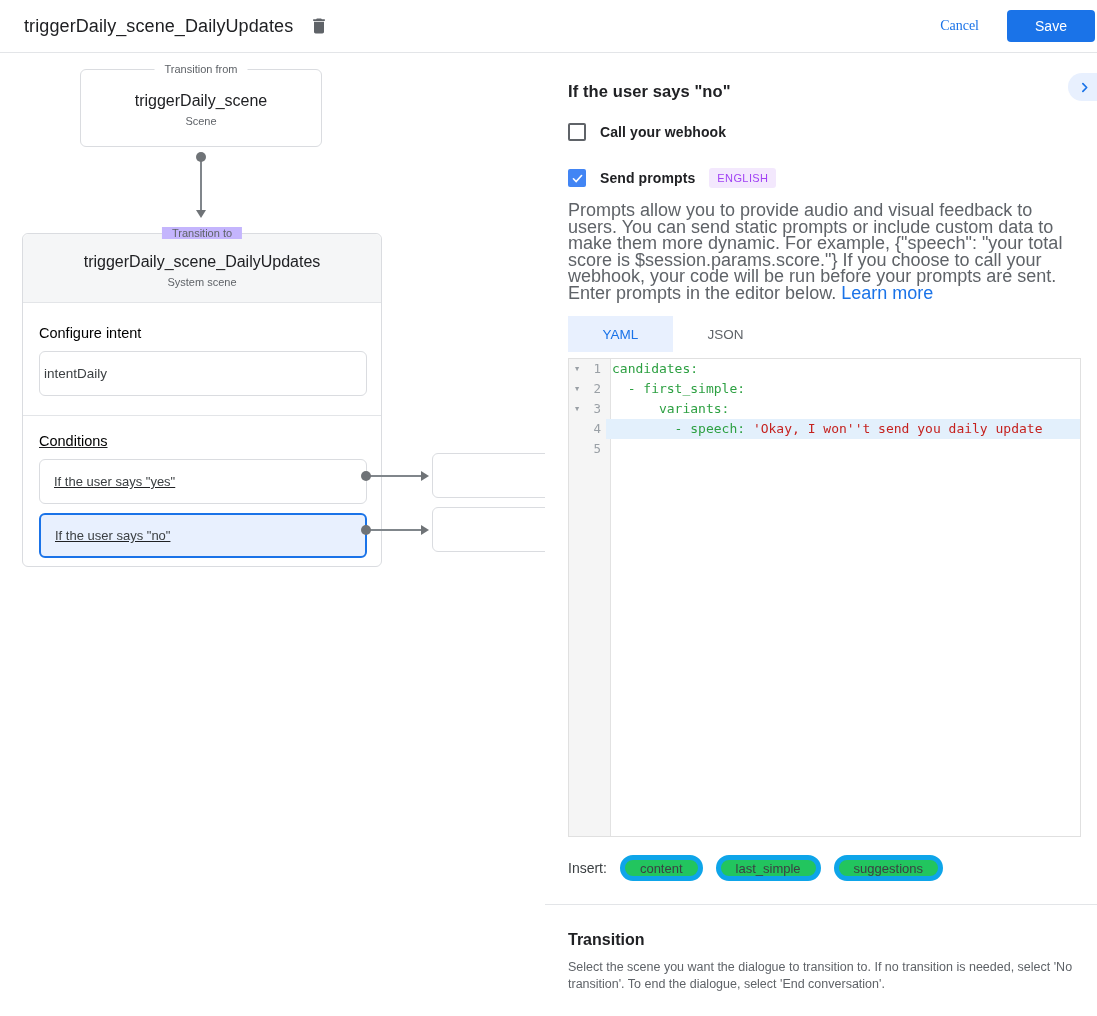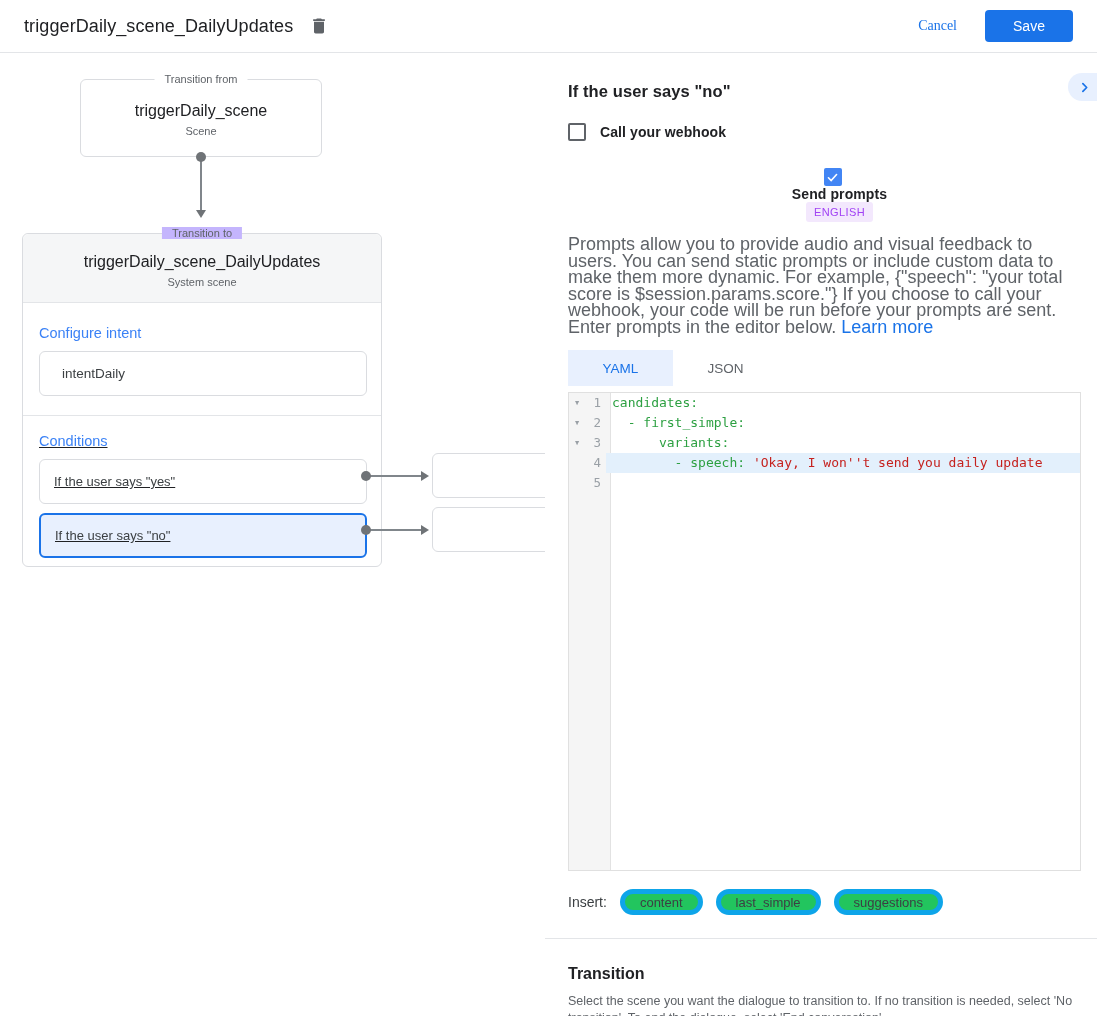--- a/index.html
+++ b/index.html
@@ -8,40 +8,40 @@
 
   
   .topbar { position:absolute; left:0; top:0; width:1097px; height:53px;
     background:#fff; border-bottom:1px solid #E3E5E8; display:flex; align-items:center; z-index:5; }
   .topbar h1 { font-size:18px; font-weight:500; margin-left:24px; letter-spacing:.1px; }
   .icon-btn { background:none; border:none; cursor:pointer; margin-left:16px; display:flex; align-items:center; }
   .spacer { flex:1; }
   .btn-cancel { background:none; border:none; color:#1A73E8; font-size:14px; font-weight:500;
     font-family:Liberation Serif, serif; margin-right:28px; cursor:pointer; }
   .btn-save { background:#1A73E8; color:#fff; border:none; border-radius:4px; font-size:14px;
-    font-weight:500; font-family:"Liberation Sans",sans-serif; width:88px; height:32px; margin-right:24px; cursor:pointer; }
+    font-weight:500; font-family:"Liberation Sans",sans-serif; width:88px; height:32px; margin-right:2px; cursor:pointer; }
 
   
   .canvas { position:absolute; left:0; top:53px; width:545px; bottom:0; background:#fff; overflow:hidden; }
   .legend { position:absolute; top:-7px; left:50%; transform:translateX(-50%);
     background:#fff; padding:0 10px; font-size:11px; color:#5F6368; white-space:nowrap; }
-  .from-box { position:absolute; left:80px; top:26px; width:242px; height:78px;
+  .from-box { position:absolute; left:80px; top:16px; width:242px; height:78px;
     border:1px solid #DADCE0; border-radius:6px; background:#fff; text-align:center; }
   .from-box .node-title { margin-top:22px; font-size:16px; }
   .node-sub { margin-top:5px; font-size:11px; color:#5F6368; }
 
   .to-box { position:absolute; left:22px; top:180px; width:360px; height:334px;
     border:1px solid #DADCE0; border-radius:6px; background:#fff; }
   .to-head { height:69px; background:#F5F6F7; border-bottom:1px solid #E3E5E8;
     border-radius:6px 6px 0 0; text-align:center; }
   .to-head .node-title { padding-top:19px; font-size:16px; }
-  .sec-title { font-size:14.5px; color:#3b82f6; }
+  .sec-title { font-size:14.5px; color:#000000; }
   .sec { padding:22px 16px 0 16px; }
   .intent-box { margin-top:10px; width:328px; height:45px; border:1px solid #DADCE0; border-radius:6px;
-    background:#fff; display:flex; align-items:center; padding-left:22px; font-size:13.5px; color:#3C4043; }
+    background:#fff; display:flex; align-items:center; padding-left:4px; font-size:13.5px; color:#3C4043; }
   .hr { border-top:1px solid #E3E5E8; margin-top:19px; }
   .cond { margin-top:9px; width:328px; height:45px; border:1px solid #DADCE0; border-radius:6px;
     background:#fff; display:flex; align-items:center; padding-left:14px; font-size:13px; color:#3C4043; cursor:pointer; }
   .cond:first-of-type { margin-top:10px; }
   .cond.selected { border:2px solid #1A73E8; background:#E8F0FE; }
 
   .dot { position:absolute; width:10px; height:10px; border-radius:50%; background:#6F7377; z-index:2; }
   .vline { position:absolute; width:2px; background:#80868B; }
   .hline { position:absolute; height:2px; background:#80868B; }
   .arr-down { position:absolute; width:0; height:0; border-left:5px solid transparent;
@@ -51,21 +51,21 @@
   .target-box { position:absolute; width:120px; height:45px; border:1px solid #DADCE0;
     border-radius:6px; background:#fff; }
 
   
   .panel { position:absolute; left:545px; top:53px; right:0; bottom:0; background:#fff; }
   .panel-heading { margin:29px 0 0 23px; font-size:16.5px; letter-spacing:.1px; }
   .chev-btn { position:absolute; top:20px; left:523px; width:44px; height:28px; border-radius:14px;
     background:#E8F0FE; border:none; cursor:pointer; display:flex; align-items:center; padding-left:10px; }
   .chk-row { display:flex; align-items:center; margin-left:23px; }
   .row-webhook { margin-top:22px; }
-  .row-prompts { margin-top:27px;flex-direction:column; }
+  .row-prompts { margin-top:27px; }
   .chk { width:18px; height:18px; border:2px solid #5F6368; border-radius:2px; background:#fff; flex:none; cursor:pointer; }
   .chk.checked { border:none; background:#4285F4; display:flex; align-items:center; justify-content:center; }
   .chk-label { margin-left:14px; font-size:14px; font-weight:700; letter-spacing:.1px; }
   .badge { margin-left:14px; background:#F3E8FD; color:#A142F4; font-size:11px; font-weight:500;
     letter-spacing:.4px; padding:4px 8px; border-radius:3px; }
   .desc { margin:14px 0 0 23px; width:516px; font-size:18px; line-height:16.5px; color:#5F6368; }
   .link { color:#1A73E8; text-decoration:none; cursor:pointer; }
 
   .tabs { display:flex; margin:15px 0 0 23px; }
   .tab { width:105px; height:36px; display:flex; align-items:center; justify-content:center;

